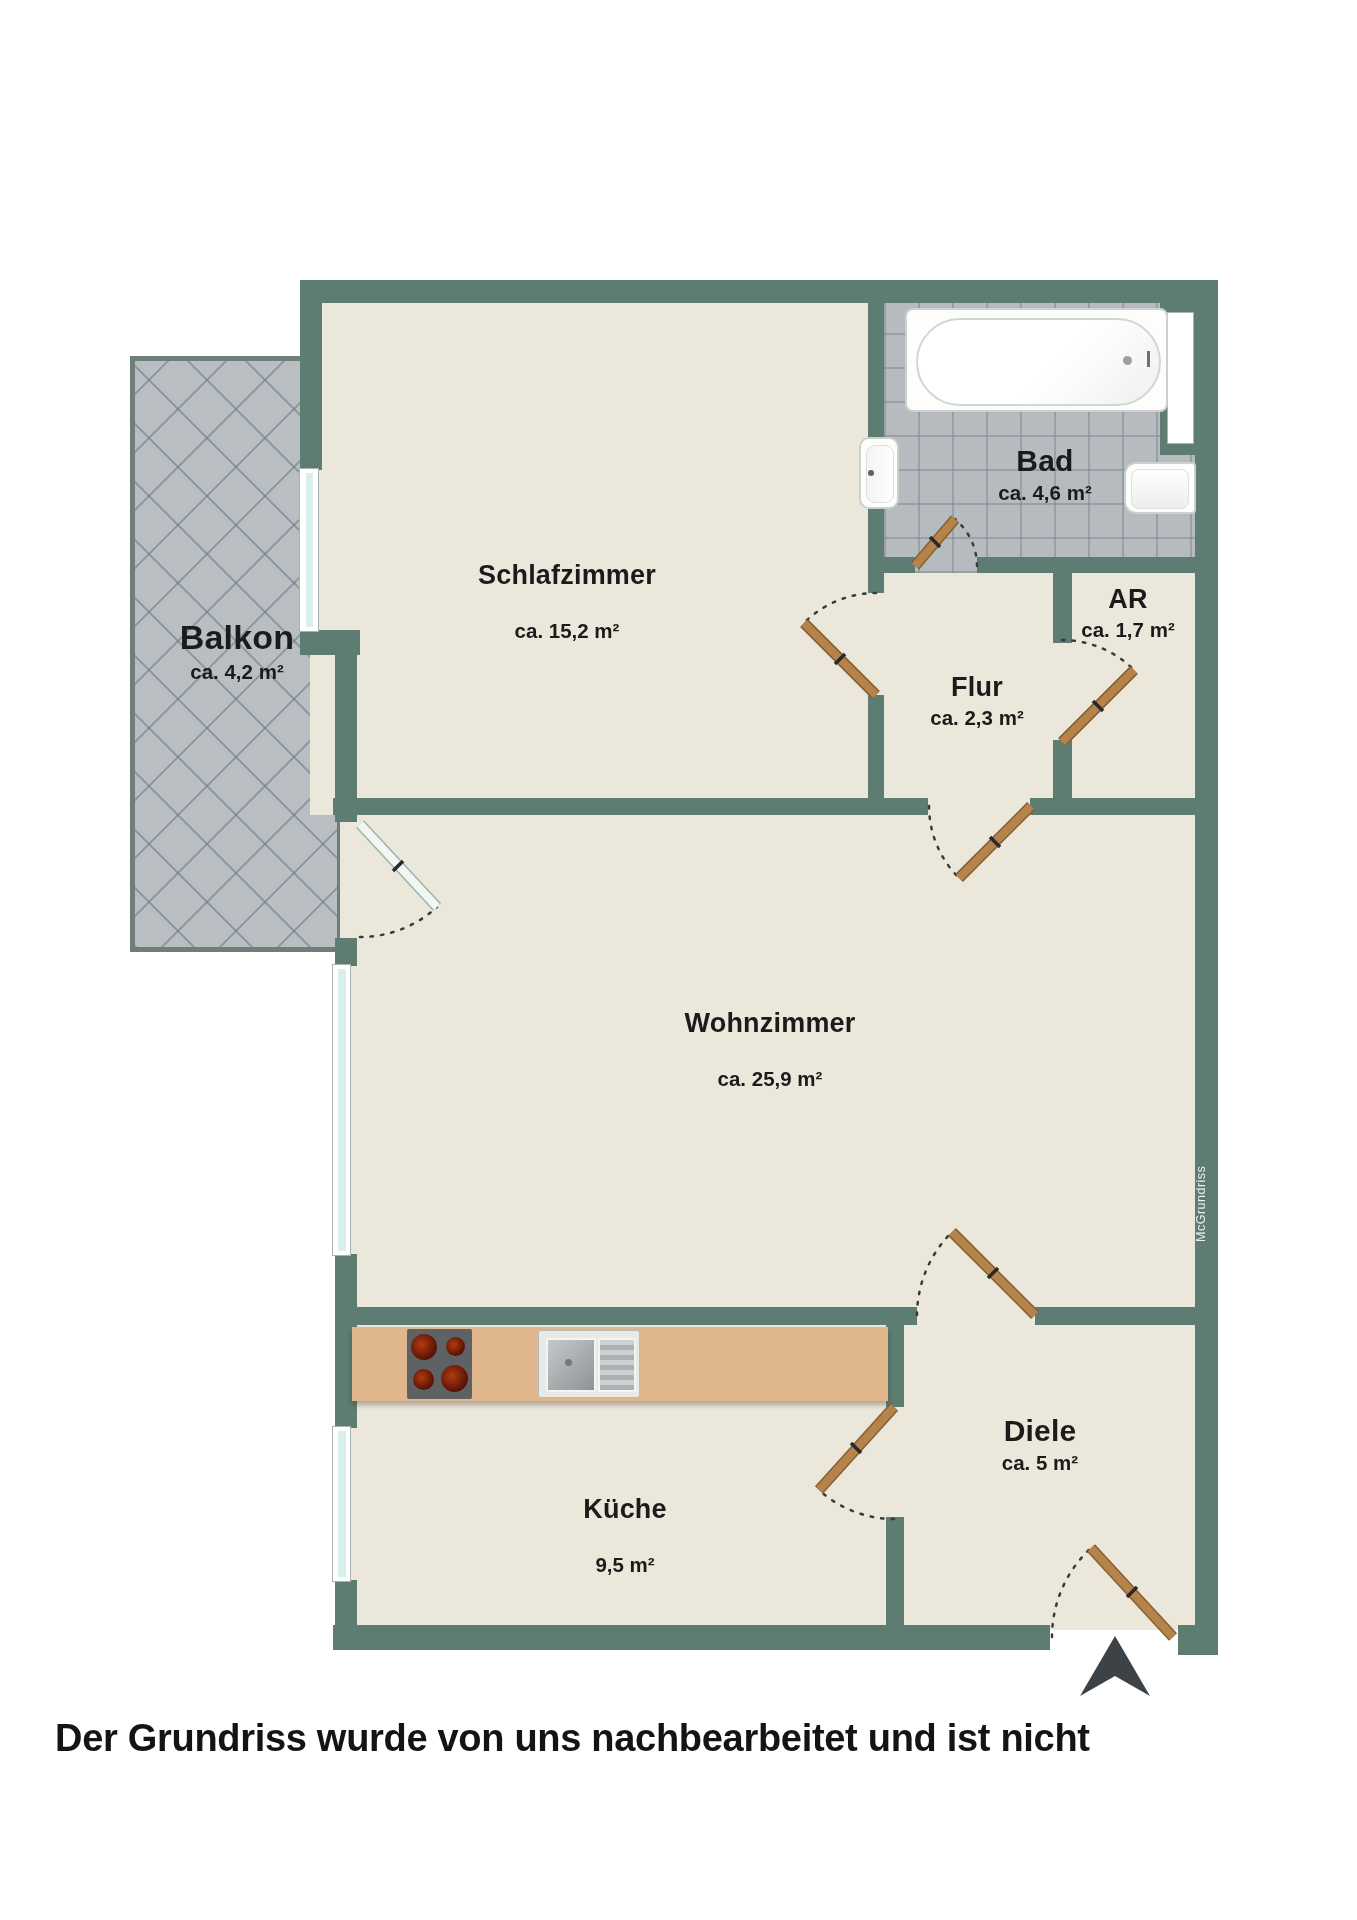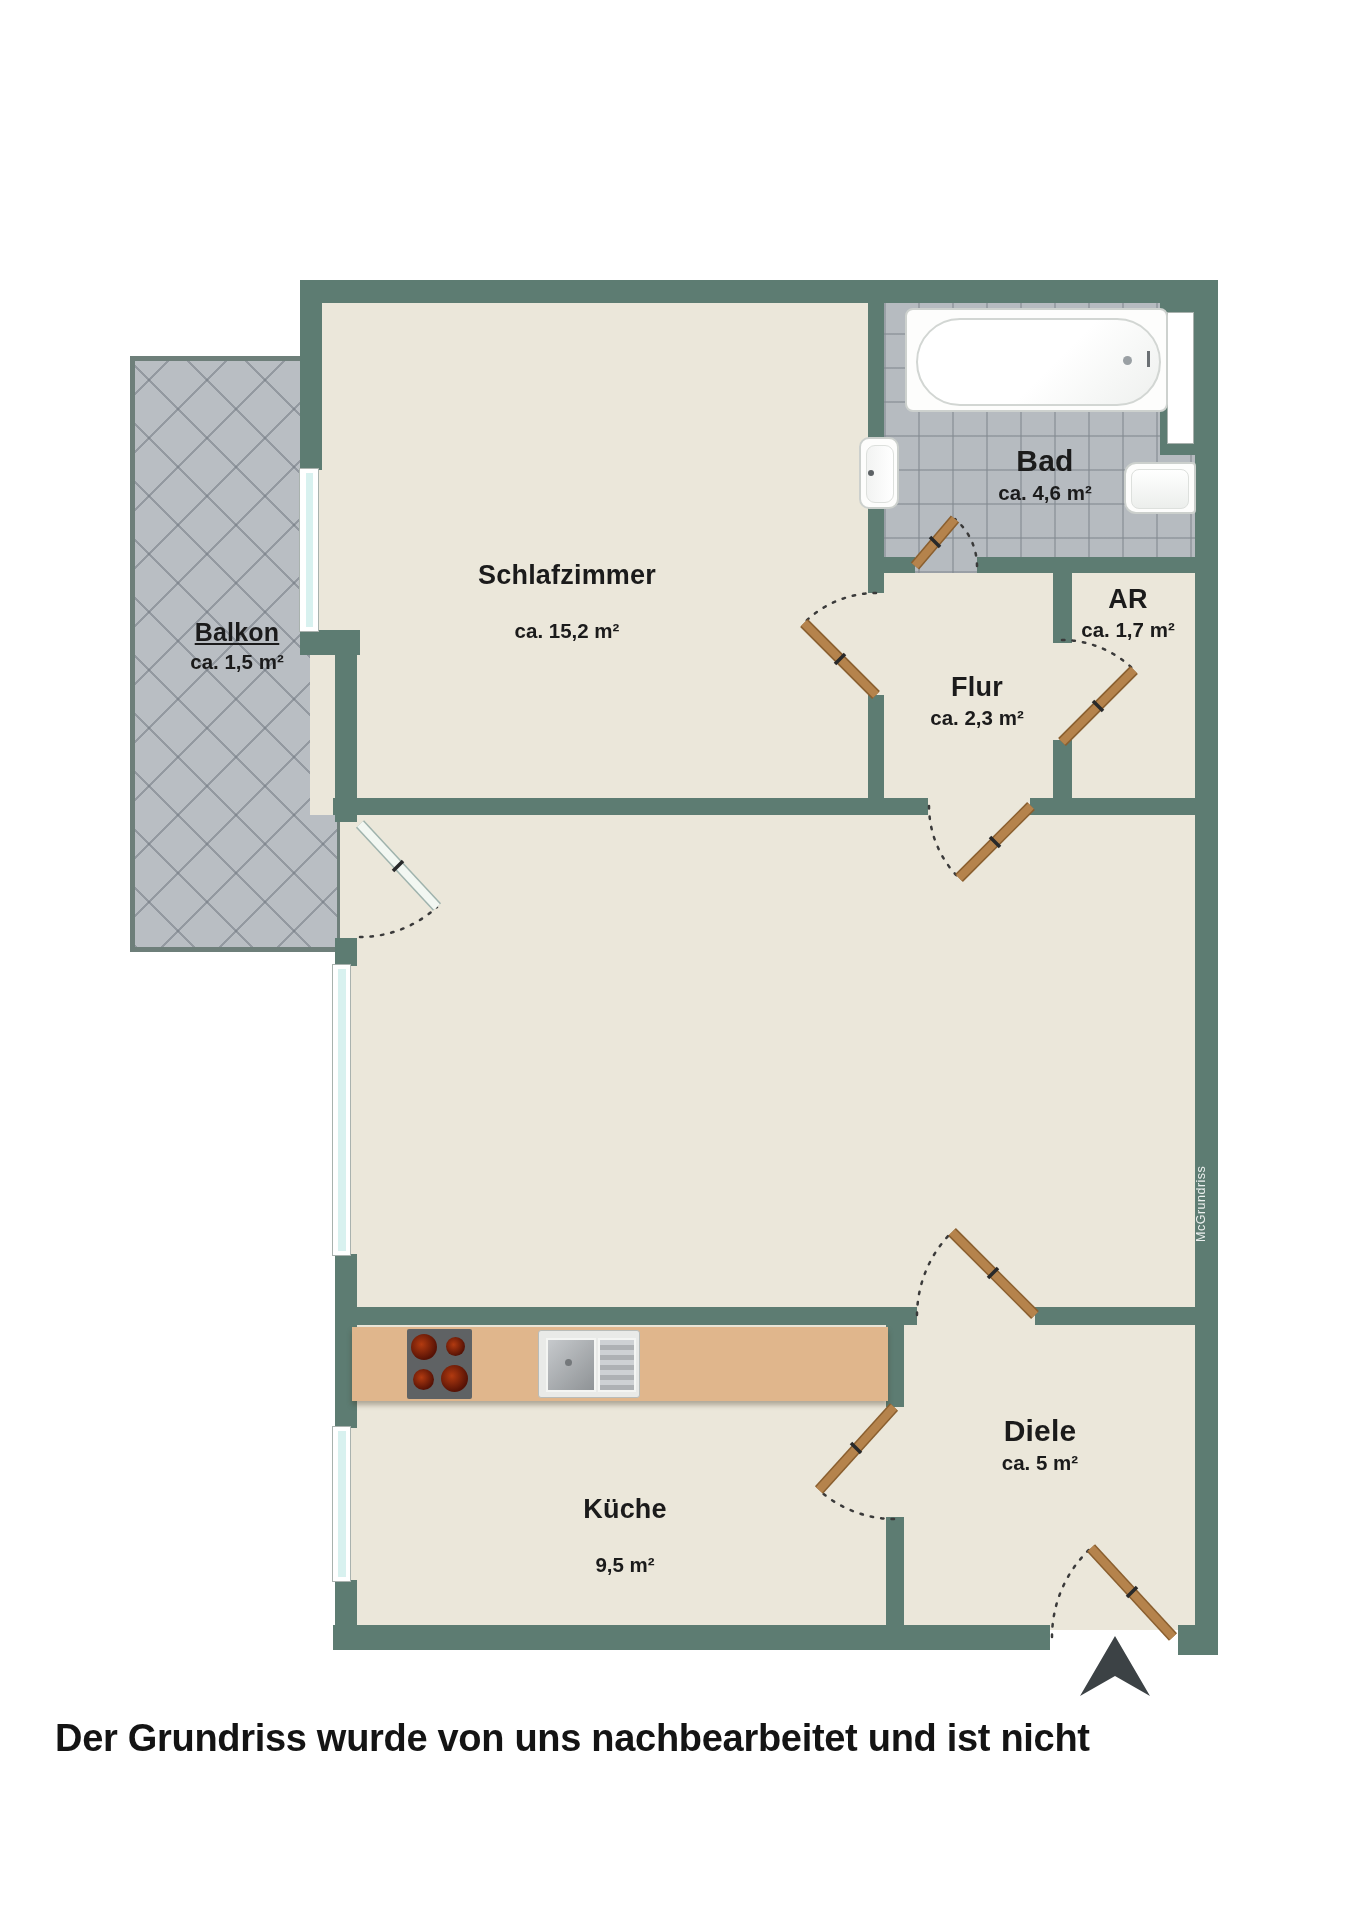--- a/index.html
+++ b/index.html
@@ -22,21 +22,21 @@
       repeating-linear-gradient(45deg, rgba(110,117,126,.5) 0 2px, transparent 2px 41px),
       repeating-linear-gradient(-45deg, rgba(110,117,126,.5) 0 2px, transparent 2px 41px);
   }
   .window{position:absolute;background:#ffffff;border:1px solid #a9b2ae;box-sizing:border-box;}
   .glass{position:absolute;background:#d8f1ef;}
   .counter{position:absolute;background:#e0b68c;box-shadow:0 4px 5px rgba(60,50,30,.35);}
   .room-label{position:absolute;transform:translateX(-50%);text-align:center;color:#1b1b1b;white-space:nowrap;}
   .rname{font-size:27px;font-weight:600;letter-spacing:.2px;}
   .rarea{font-size:20.5px;font-weight:600;margin-top:28px;}
   .tight .rarea{margin-top:3px;}
-  .balkon-label .rname{font-size:25px;text-decoration:underline;}
+  .balkon-label .rname{font-size:34px;}
   .bad-label .rname, .diele-label .rname{font-size:30px;}
   .fixture{position:absolute;background:#fdfdfc;box-sizing:border-box;}
   .watermark{
     position:absolute;color:rgba(255,255,255,.88);font-size:12.5px;letter-spacing:.5px;
     writing-mode:vertical-rl;transform:rotate(180deg);text-align:center;
   }
   .disclaimer{
     position:absolute;left:55px;top:1712px;color:#141414;
     font-size:38px;font-weight:600;line-height:53px;letter-spacing:-.3px;white-space:nowrap;
   }
@@ -193,24 +193,28 @@
   <div class="room-label tight" style="left:1128px;top:584px;">
     <div class="rname">AR</div>
     <div class="rarea">ca. 1,7 m²</div>
   </div>
 
   <div class="room-label tight" style="left:977px;top:672px;">
     <div class="rname">Flur</div>
     <div class="rarea">ca. 2,3 m²</div>
   </div>
 
+  <div class="room-label" style="left:770px;top:1008px;">
+    <div class="rname">Wohnzimmer</div>
+    <div class="rarea">ca. 25,9 m²</div>
+  </div>
 
   <div class="room-label tight balkon-label" style="left:237px;top:618px;">
     <div class="rname">Balkon</div>
-    <div class="rarea">ca. 1,5 m²</div>
+    <div class="rarea">ca. 4,2 m²</div>
   </div>
 
   <div class="room-label" style="left:625px;top:1494px;">
     <div class="rname">Küche</div>
     <div class="rarea">9,5 m²</div>
   </div>
 
   <div class="room-label tight diele-label" style="left:1040px;top:1414px;">
     <div class="rname">Diele</div>
     <div class="rarea">ca. 5 m²</div>

